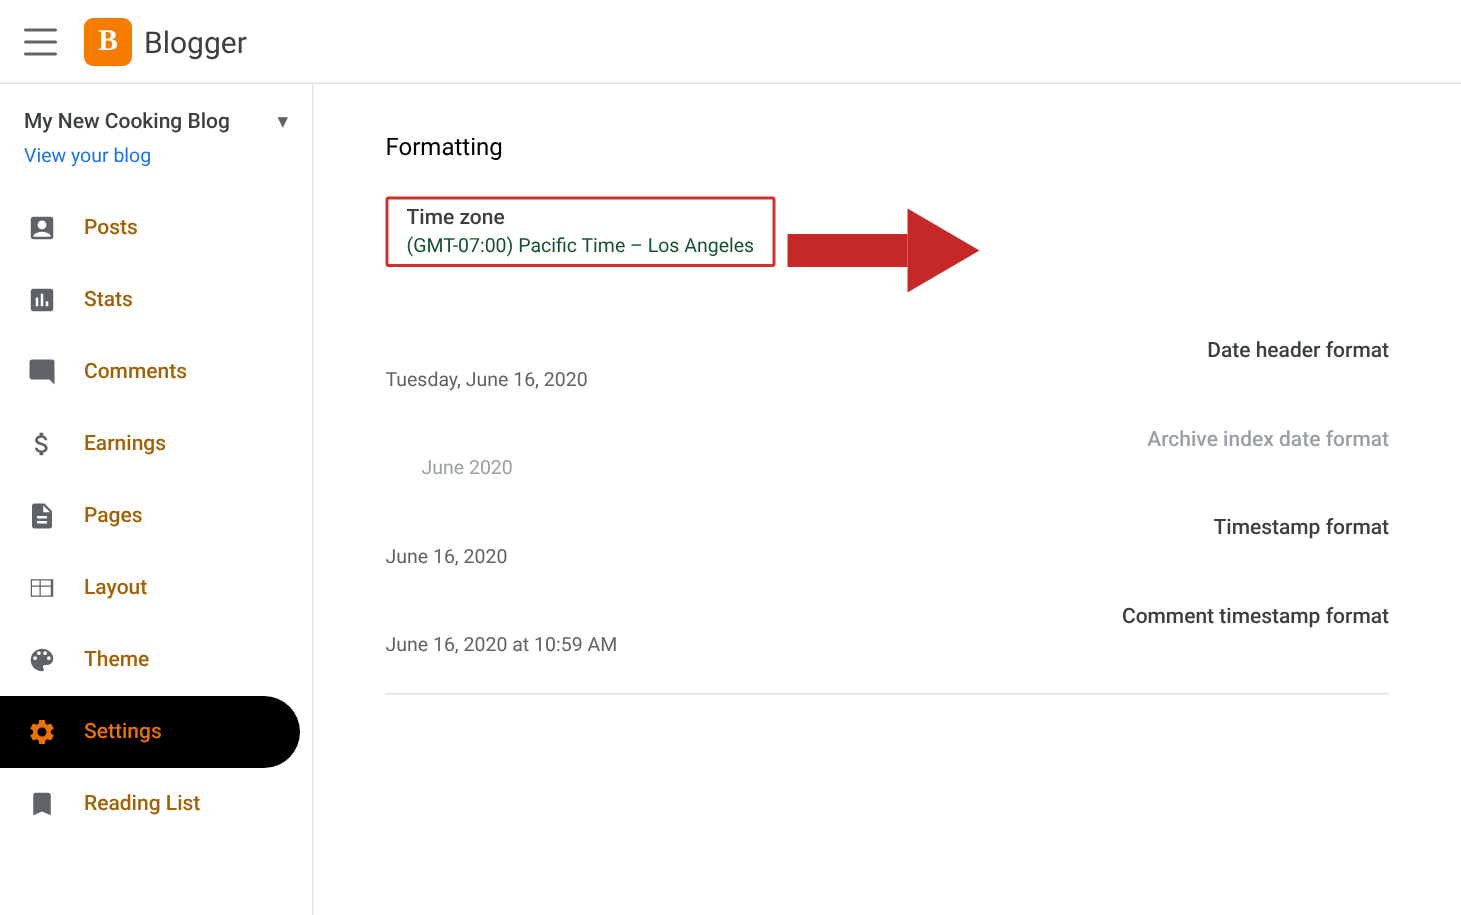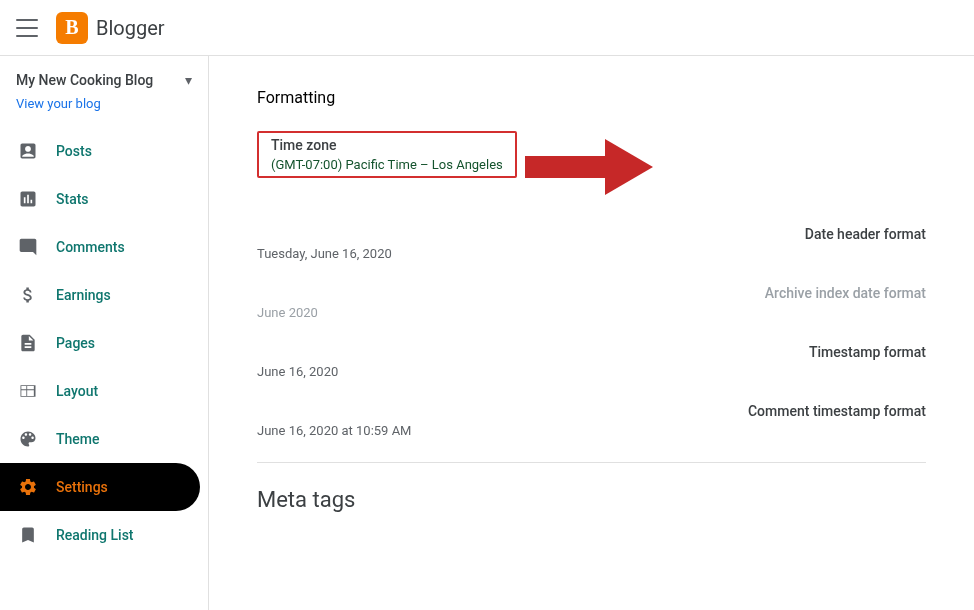--- a/index.html
+++ b/index.html
@@ -98,21 +98,21 @@
     .sidebar-nav {
       list-style: none;
       padding: 0;
     }
     .sidebar-item {
       display: flex;
       align-items: center;
       padding: 0 16px;
       height: 48px;
       cursor: pointer;
-      color: #0f766e;
+      color: #a16207;
       font-size: 14px;
       font-weight: 500;
       border-radius: 0 24px 24px 0;
       margin-right: 8px;
     }
     .sidebar-item.active {
       background: #000000;
       color: #c5221f;
     }
     .sidebar-item.active .sidebar-icon { color: #c5221f; }
@@ -157,20 +157,21 @@
     }
     .setting-label.grayed {
       color: #9aa0a6;
     }
     .setting-value {
       font-size: 13px;
       color: #5f6368;
     }
     .setting-value.grayed {
       color: #9aa0a6;
+      margin-left: 24px;
     }
 
     
     .timezone-box {
       border: 2px solid #d32f2f;
       border-radius: 2px;
       padding: 4px 12px;
       display: inline-block;
       margin-bottom: 24px;
       position: relative;
@@ -369,15 +370,14 @@
 
     
     <div class="setting-item">
       <div class="setting-label">Comment timestamp format</div>
       <div class="setting-value">June 16, 2020 at 10:59 AM</div>
     </div>
 
     <div class="divider-line"></div>
 
     
-    <h2 class="meta-section-title">Meta tags</h2>
   </div>
 </div>
 
 </body></html>

